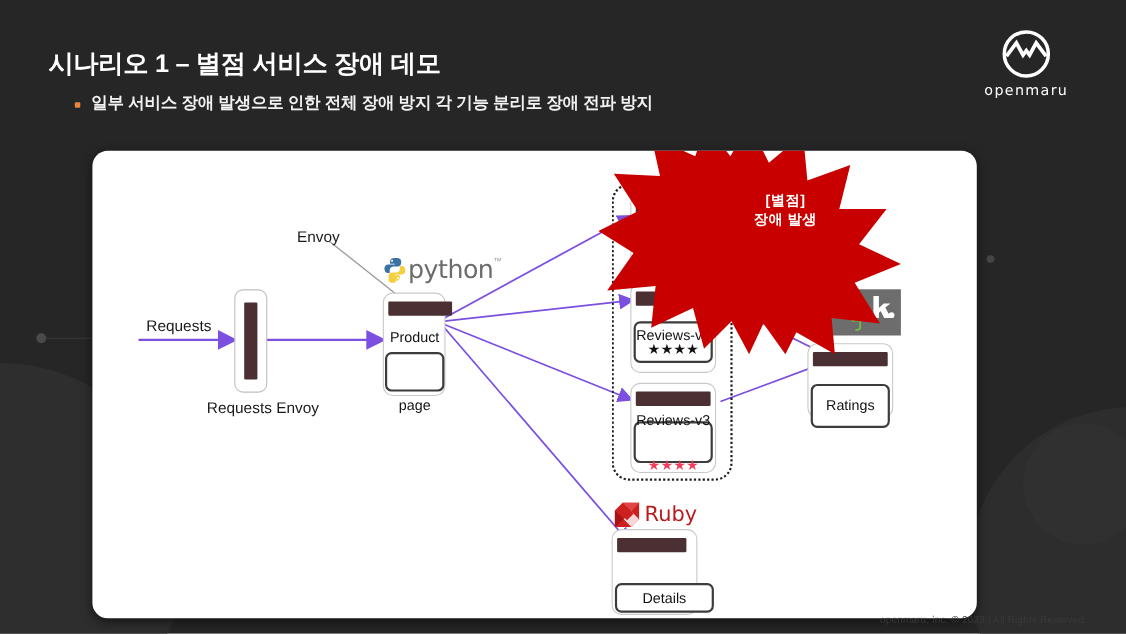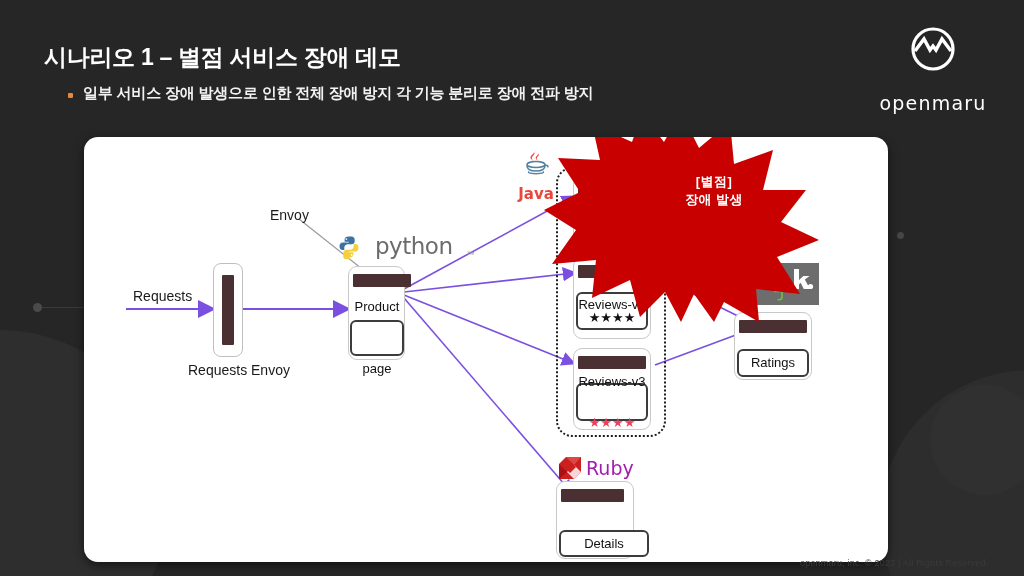--- a/index.html
+++ b/index.html
@@ -35,22 +35,22 @@
   }
   .bullet-text {
     color: #f2f2f2; font-size: 15px; font-weight: bold;
     letter-spacing: -0.2px; white-space: nowrap;
   }
 
   
   .logo-wrap { position: absolute; left: 878px; top: 26px; width: 110px; text-align: center; }
   .logo-mark { display: block; margin: 0 auto; }
   .logo-text {
-    color: #ffffff; font-size: 19px; letter-spacing: 1.2px;
-    margin-top: 20px; font-family: "DejaVu Sans", sans-serif;
+    color: #ffffff; font-size: 13px; letter-spacing: 1.2px;
+    margin-top: 3px; font-family: "DejaVu Sans", sans-serif;
   }
 
   
   .card {
     position: absolute; left: 84px; top: 137px;
     width: 804px; height: 425px;
     background: #ffffff; border-radius: 14px;
     box-shadow: 0 3px 10px rgba(0,0,0,0.55);
     overflow: hidden;
   }
@@ -93,29 +93,29 @@
   .starburst { position: absolute; left: 460px; top: -25px; width: 275px; height: 210px; }
   .starburst-text {
     position: absolute; left: 575px; top: 36px; width: 110px;
     text-align: center; color: #ffffff; font-size: 13px;
     font-weight: bold; line-height: 1.35; letter-spacing: 0.4px;
   }
 
   
   .logo-java { position: absolute; left: 428px; top: 12px; width: 48px; text-align: center; }
   .logo-java .nm { color: #e8483a; font-size: 15px; font-weight: bold; margin-top: -2px; font-family: "DejaVu Sans", sans-serif; }
-  .logo-python { position: absolute; left: 253px; top: 96px; display: flex; align-items: flex-end; gap: 14px; }
+  .logo-python { position: absolute; left: 263px; top: 96px; display: flex; align-items: flex-start; gap: 0; }
   .logo-python .nm { color: #6c6c6c; font-size: 23px; font-family: "DejaVu Sans", sans-serif; letter-spacing: -0.5px; }
   .logo-python .tm { color: #9a9a9a; font-size: 8px; vertical-align: super; }
   .logo-node {
     position: absolute; left: 653px; top: 126px; width: 82px; height: 42px;
     background: #6d6d6d; display: flex; align-items: center; justify-content: center;
   }
   .logo-ruby { position: absolute; left: 472px; top: 317px; display: flex; align-items: center; gap: 2px; }
-  .logo-ruby .nm { color: #a21caf; font-size: 19px; font-family: "DejaVu Sans", sans-serif; }
+  .logo-ruby .nm { color: #b91c1c; font-size: 19px; font-family: "DejaVu Sans", sans-serif; }
 
   .footer-note {
     position: absolute; left: 800px; top: 558px;
     color: #3a3a3a; font-size: 9px; letter-spacing: 0.2px; white-space: nowrap;
   }
 </style>
 </head>
 <body>
 
 <div class="bg-deco deco-circle-1"></div>
@@ -195,31 +195,20 @@
         <span class="tm">™</span>
     </div>
 
     <div class="pod" style="left:264px;top:129px;width:57px;height:94px;"></div>
     <div class="envoybar" style="left:269px;top:137px;width:58px;height:13px;"></div>
     <div class="svcbox" style="left:266px;top:183px;width:54px;height:36px;gap:48px;">
       <span class="lbl">Product</span>
       <span class="lbl">page</span>
     </div>
 
-    <div class="logo-java">
-      <svg width="34" height="34" viewBox="0 0 34 34">
-        <path d="M15 3c2 3-3 4-2 7 .5 1.5 2 2 2 2s-4-1.5-3.5-4C11.8 6.3 15 5 15 3z" fill="#e8483a"></path>
-        <path d="M19.5 4.5c1.6 2.4-2.4 3.2-1.6 5.6.4 1.2 1.6 1.6 1.6 1.6s-3.2-1.2-2.8-3.2c.3-1.4 2.8-2.4 2.8-4z" fill="#e8483a"></path>
-        <ellipse cx="17" cy="15.5" rx="9" ry="3" fill="none" stroke="#5382a1" stroke-width="1.6"></ellipse>
-        <path d="M8 16.5c0 3 3 5.5 9 5.5s9-2.5 9-5.5" fill="none" stroke="#5382a1" stroke-width="1.6"></path>
-        <path d="M26 16c2.5.3 3.5 1.2 2.5 2.2" fill="none" stroke="#5382a1" stroke-width="1.6"></path>
-        <path d="M10 22.5c-1.5 1 0 2.2 7 2.2s8.5-1.2 7-2.2" fill="none" stroke="#5382a1" stroke-width="1.4"></path>
-      </svg>
-      <div class="nm">Java</div>
-    </div>
 
     <div class="dashgroup" style="left:472px;top:30px;width:110px;height:270px;"></div>
 
     <div class="pod" style="left:489px;top:39px;width:78px;height:68px;"></div>
     <div class="envoybar" style="left:494px;top:47px;width:68px;height:13px;"></div>
     <div class="svcbox" style="left:492px;top:75px;width:72px;height:26px;">
       <span class="lbl">Reviews-v1</span>
     </div>
 
     <div class="pod" style="left:489px;top:120px;width:78px;height:82px;"></div>
@@ -242,21 +231,21 @@
         <path d="M36 2.5 L44.5 7 v9 L36 20.5 L27.5 16 V7 z" fill="#70bf44"></path>
         <path d="M36 5.5 L41.8 8.6 v6.3 L36 18 L30.2 14.9 V8.6 z" fill="#3f8b2e"></path>
         <path d="M53 9v13h5v-4.4l1.6-1.9 3.2 6.3H69l-5.2-9.4 4.8-3.6h-6.2L58 13V2h-5z" fill="#ffffff"></path>
         <circle cx="69.5" cy="19.5" r="2.6" fill="#ffffff"></circle>
         <path d="M33 24.5h8v5.5c0 1.6-1.2 2.8-2.8 2.8h-1.6" fill="none" stroke="#70bf44" stroke-width="1.6"></path>
       </svg>
     </div>
 
     <div class="pod" style="left:650px;top:175px;width:78px;height:68px;"></div>
     <div class="envoybar" style="left:655px;top:183px;width:68px;height:13px;"></div>
-    <div class="svcbox" style="left:653px;top:212px;width:72px;height:28px;">
+    <div class="svcbox" style="left:653px;top:212px;width:72px;height:40px;">
       <span class="lbl">Ratings</span>
     </div>
 
     <div class="logo-ruby">
       <svg width="28" height="28" viewBox="0 0 28 28">
         <path d="M3 10 L10 3 L25 3 L25 18 L18 25 L3 25 z" fill="#cc1f1f"></path>
         <path d="M10 3 L18 11 L25 3 z" fill="#e04545"></path>
         <path d="M3 10 L11 18 L3 25 z" fill="#a81212"></path>
         <path d="M11 18 L18 11 L25 18 L18 25 z" fill="#ffffff" opacity="0.82"></path>
         <path d="M14 7 L20 13 L14 19 L8 13 z" fill="#cc1f1f"></path>

